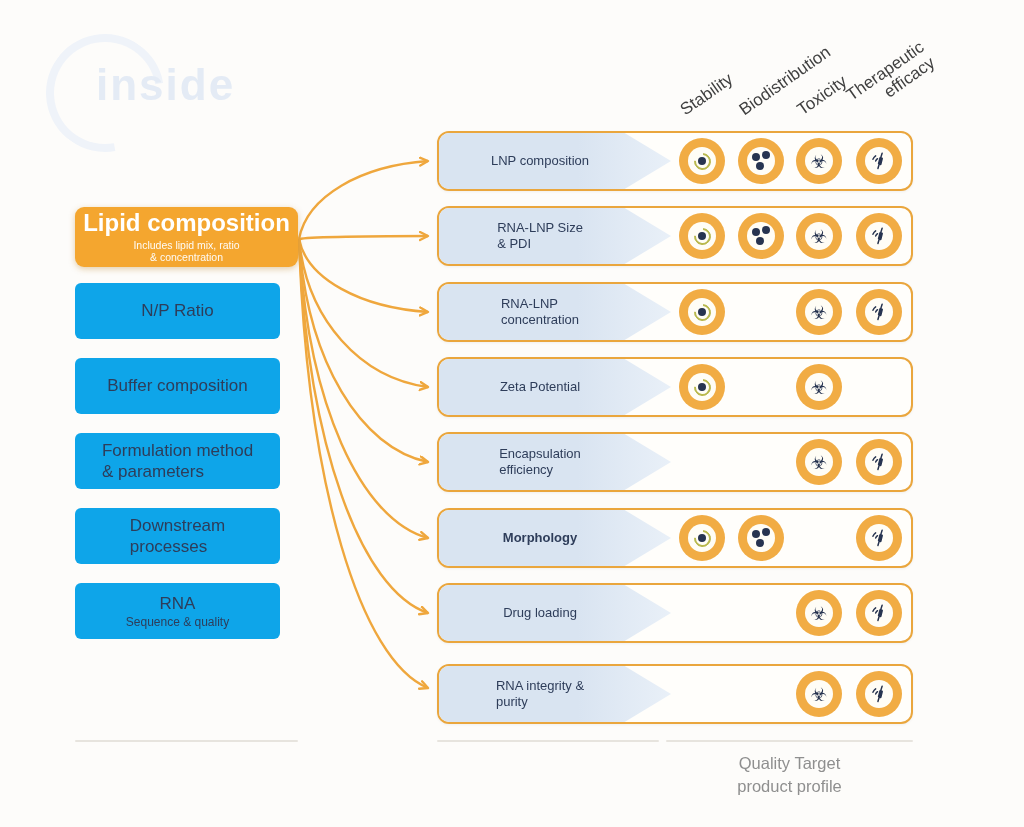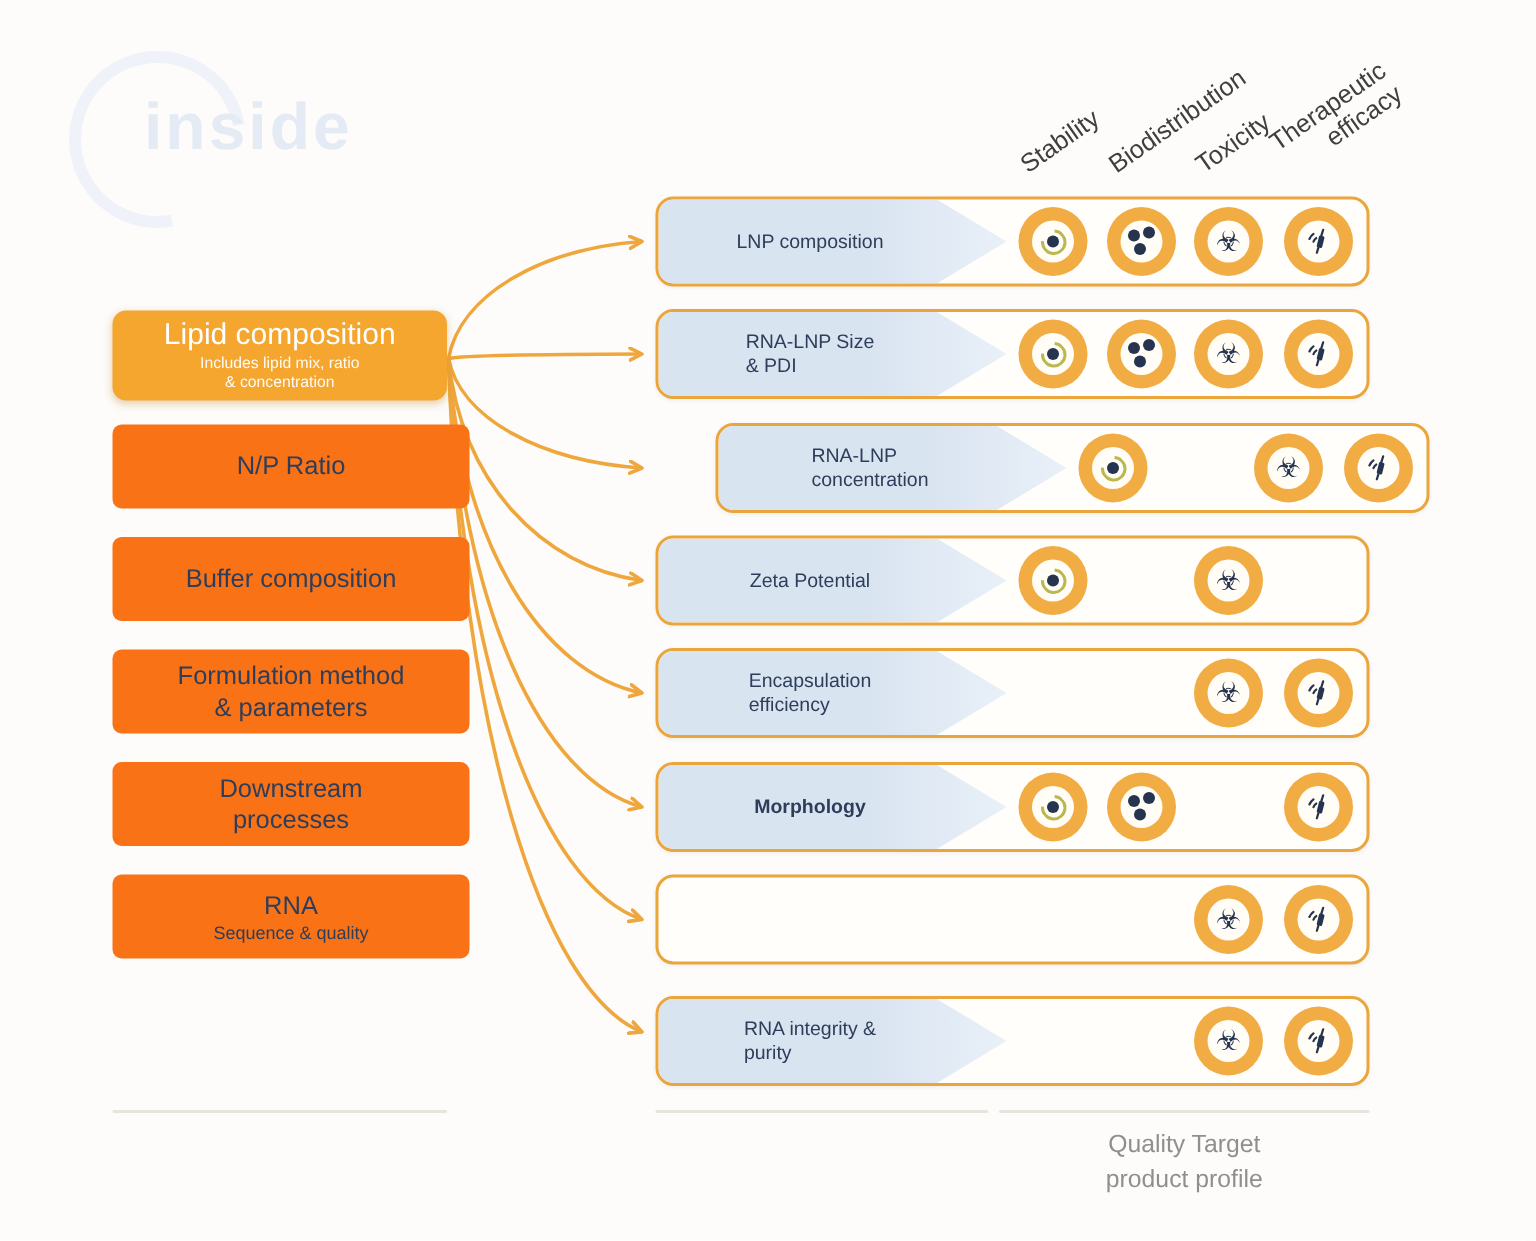--- a/index.html
+++ b/index.html
@@ -23,26 +23,26 @@
     font-size:17px;color:#3f3f3f;white-space:nowrap;line-height:1.1;
   }
   .qtpp-header.wrap{white-space:pre-line;text-align:right;}
   
   .cpp-highlight{
     position:absolute;left:75px;top:207px;width:223px;height:60px;
     background:#f4a62f;border-radius:9px;color:#ffffff;
     display:flex;flex-direction:column;align-items:center;justify-content:center;
     box-shadow:0 2px 6px rgba(180,120,20,.35);text-align:center;
   }
-  .cpp-highlight .t{font-weight:normal;font-size:20px;line-height:1.1;}
+  .cpp-highlight .t{font-weight:bold;font-size:24px;line-height:1.1;}
   .cpp-highlight .s{font-size:10.5px;line-height:1.2;opacity:.95;white-space:pre-line;margin-top:2px;}
   .cpp-item{
-    position:absolute;left:75px;width:238px;height:56px;background:#f97316;
+    position:absolute;left:75px;width:205px;height:56px;background:#0ea5e9;
     border-radius:6px;color:#2e3d5a;display:flex;flex-direction:column;
-    align-items:center;justify-content:center;text-align:center;
+    align-items:center;justify-content:center;text-align:left;
     font-size:17px;line-height:1.25;
   }
   .cpp-item .sub{font-size:12px;line-height:1.1;margin-top:1px;}
   
   .cqa-row{
     position:absolute;left:437px;width:476px;height:60px;background:#fffefb;
     border:2px solid #eaa63d;border-radius:12px;box-sizing:border-box;
     box-shadow:0 1px 3px rgba(0,0,0,.05);overflow:hidden;
   }
   .cqa-chevron{
@@ -219,21 +219,21 @@
           <path d="M10.2 20 L11.3 16.3"></path>
           <path d="M4.5 9.5 A9 9 0 0 1 7.6 5.6"></path>
           <path d="M7.6 11.5 A6 6 0 0 1 9.7 8.8"></path>
         </g>
         <rect x="10.9" y="7" width="4.3" height="9.2" rx="1.2" transform="rotate(14 13 11.5)" fill="#273450"></rect>
       </svg>
     </span>
   </span>
 </span>
       </div>
-      <div class="cqa-row" style="top: 282px; margin-left: 40px;">
+      <div class="cqa-row" style="top: 282px;">
         <div class="cqa-chevron">RNA-LNP
 concentration</div>
         <span class="slot" style="left: 234px;">
   <span class="ring">
     <span class="ring-inner">
               <span class="stab-orbit"></span>
               <span class="stab-dot"></span>
             </span>
   </span>
 </span>
@@ -335,20 +335,21 @@
           <path d="M4.5 9.5 A9 9 0 0 1 7.6 5.6"></path>
           <path d="M7.6 11.5 A6 6 0 0 1 9.7 8.8"></path>
         </g>
         <rect x="10.9" y="7" width="4.3" height="9.2" rx="1.2" transform="rotate(14 13 11.5)" fill="#273450"></rect>
       </svg>
     </span>
   </span>
 </span>
       </div>
       <div class="cqa-row" style="top: 583px;">
+        <div class="cqa-chevron">Drug loading</div>
         <span class="slot" style="left: 351px;">
   <span class="ring">
     <span class="ring-inner">
               <span class="tox">☣</span>
             </span>
   </span>
 </span>
         <span class="slot" style="left: 411px;">
   <span class="ring">
     <span class="ring-inner">

